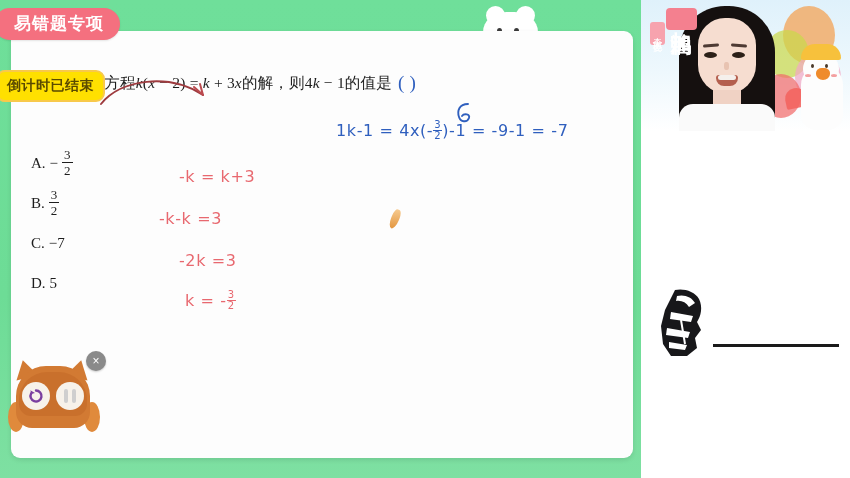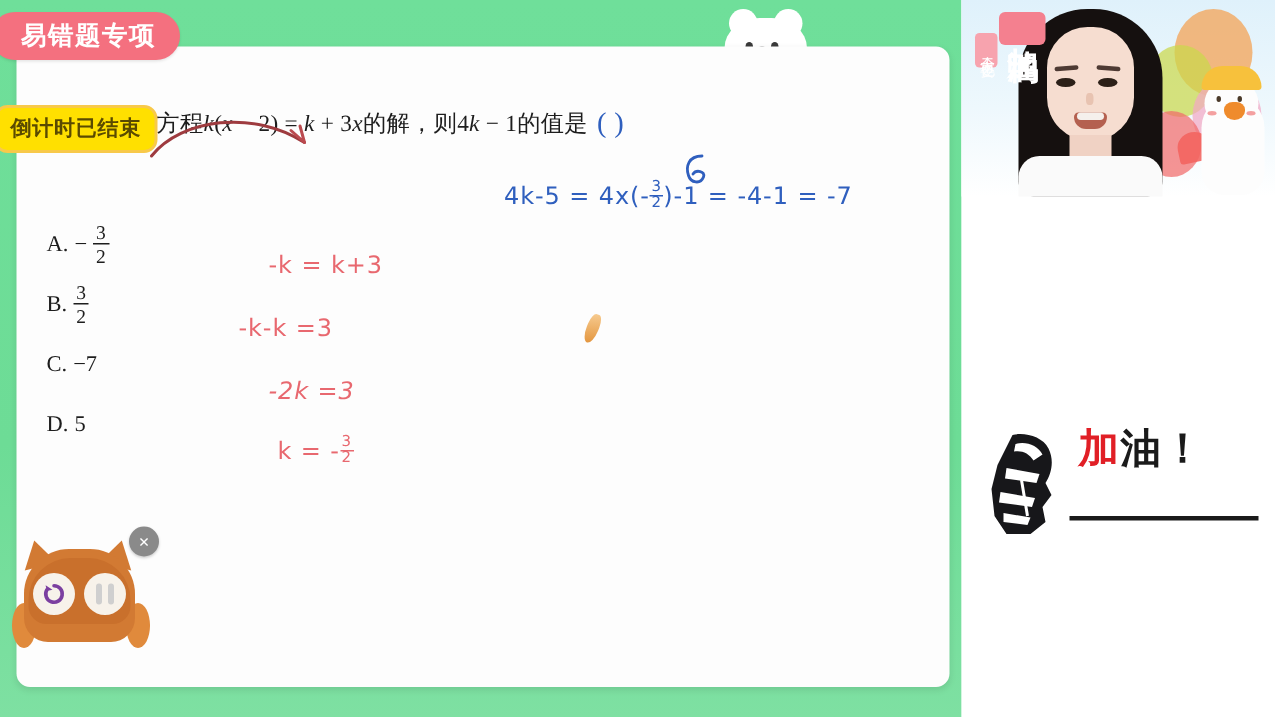--- a/index.html
+++ b/index.html
@@ -302,35 +302,35 @@
           <span>5</span>
         </div>
       </div>
 
       <div class="hw hw-red" style="left:168px; top:136px;">
         <span>-k = k+</span><span>3</span>
       </div>
       <div class="hw hw-red" style="left:148px; top:178px;">
         <span>-k-k =</span><span>3</span>
       </div>
-      <div class="hw hw-red" style="left:168px; top:220px;font-style:italic;">
+      <div class="hw hw-red" style="left:168px; top:220px;">
         <span>-2k =</span><span>3</span>
       </div>
       <div class="hw hw-red" style="left:174px; top:260px;">
         <span>k = -</span><span class="hwfrac">
             <span class="n">3</span>
             <span class="d">2</span>
           </span>
       </div>
 
       <div class="hw hw-blue" style="left:325px; top:90px;">
-        <span>4k-5  =  4x(-</span><span class="hwfrac">
+        <span>1k-1  =  4x(-</span><span class="hwfrac">
             <span class="n">3</span>
             <span class="d">2</span>
-          </span><span>)-1  =  -4-1  =  -7</span>
+          </span><span>)-1  =  -9-1  =  -7</span>
       </div>
 
       <div class="pen-mark"></div>
     </div>
 
     <div class="owl-wrap">
       <div class="owl-ear l"></div>
       <div class="owl-ear r"></div>
       <div class="owl-wing l"></div>
       <div class="owl-wing r"></div>
@@ -395,20 +395,17 @@
 
     <div class="motiv">
       <svg class="fist" viewBox="0 0 56 74">
         <path d="M18 4 C26 2, 38 5, 42 13 C46 21, 44 30, 40 36 L44 44 L38 52 L40 62 L30 70 L14 70 L6 58 L4 40 L8 24 Z" fill="#17171a"></path>
         <path d="M20 10 C27 8, 35 11, 38 17 L32 21 C29 16, 24 14, 19 15 Z" fill="#ffffff"></path>
         <path d="M14 26 L36 30 L34 36 L13 33 Z" fill="#ffffff"></path>
         <path d="M10 42 L33 46 L31 52 L9 49 Z" fill="#ffffff"></path>
         <path d="M12 56 L30 59 L28 64 L12 62 Z" fill="#ffffff"></path>
         <path d="M24 34 L28 58" stroke="#ffffff" stroke-width="2" fill="none"></path>
       </svg>
-      <div class="motiv-main">
-        <span>加</span><span class="ink">油</span><span class="bang">！</span>
-      </div>
       <div class="motiv-rule"></div>
     </div>
   </div>
 
 </div>
 
 </body></html>

